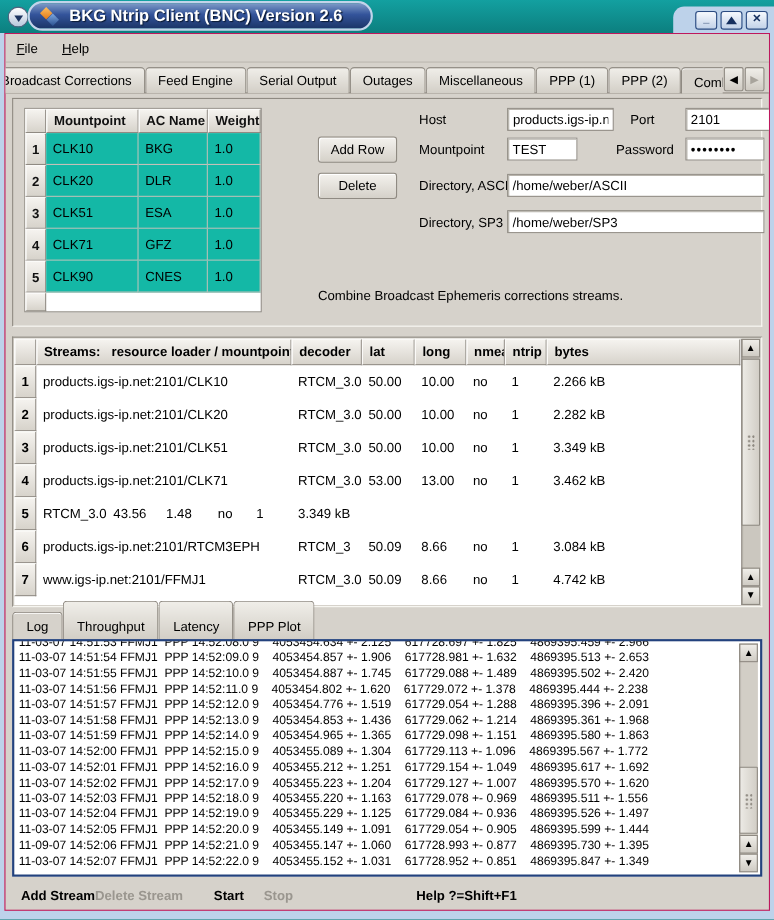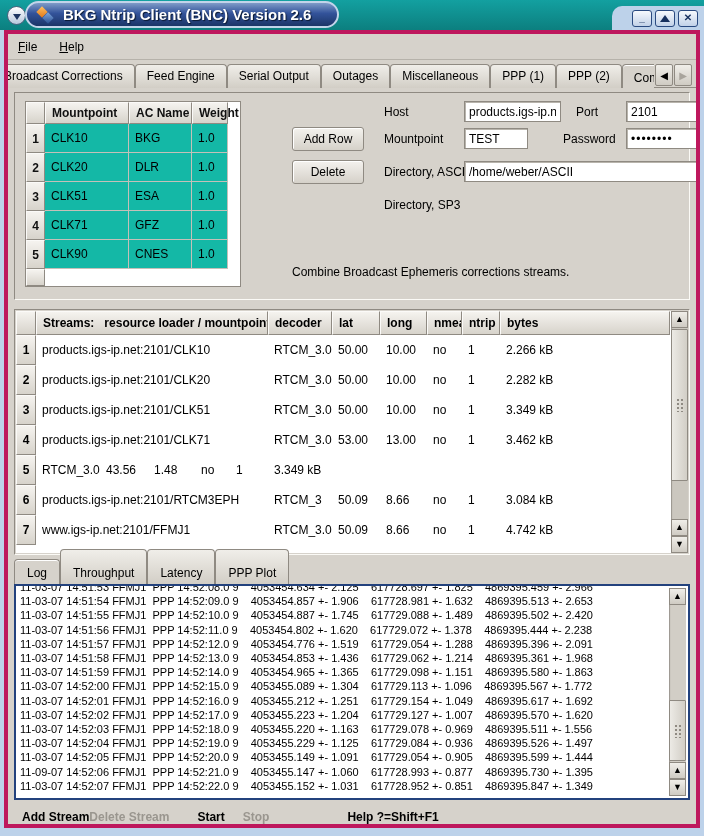--- a/index.html
+++ b/index.html
@@ -29,21 +29,21 @@
          background:#bdd2ea; border-radius:10px 0 0 0; display:flex; align-items:center; justify-content:flex-end;
          gap:3px; padding-right:6px; }
   .winbtn { width:20px; height:17px; border:1px solid #2a4a80; border-radius:3px;
          background:linear-gradient(#f6f9fd,#c2d2e8); color:#16305e; font-size:10px; font-weight:bold;
          display:flex; align-items:center; justify-content:center; line-height:1; }
   .winbtn.max .tri { width:0; height:0; border-left:5px solid transparent; border-right:5px solid transparent;
          border-bottom:7px solid #16305e; }
 
   
   .frame { position:absolute; top:30px; left:0; right:0; bottom:0; background:#bdd2ea; padding:0 4px 8px 4px; }
-  .client { width:100%; height:100%; background:#d6d2cb; border:4px solid #be185d; overflow:hidden; }
+  .client { width:100%; height:100%; background:#d6d2cb; border:1px solid #be185d; overflow:hidden; }
 
   .menubar { height:26px; display:flex; align-items:center; padding-left:10px; gap:22px;
          border-bottom:1px solid #b6b2aa; background:#d6d2cb; }
   .menu-item { font-size:12px; color:#000; }
   .menu-item::first-letter { text-decoration:underline; }
 
   
   .tabbar { position:relative; height:28px; border-bottom:1px solid #8f8a82; background:#d6d2cb; }
   .tabs-clip { position:absolute; left:0; top:0; right:42px; bottom:-1px; overflow:hidden;
          display:flex; }
@@ -70,21 +70,21 @@
          display:flex; align-items:center; }
 
   
   .wtable { position:absolute; left:10px; top:8px; width:216px; background:#fff;
          border:1px solid #8f8a82; }
   .wrow { display:flex; height:29px; }
   .wrow.hdr { height:22px; }
   .wc0 { width:19px; flex:none; justify-content:center; }
   .wc1 { width:84px; flex:none; }
   .wc2 { width:63px; flex:none; }
-  .wc3 { width:36px; flex:none; }
+  .wc3 { width:48px; flex:none; }
   .wcell { font-size:12px; color:#000; display:flex; align-items:center; padding-left:6px;
          border-right:1px solid #c4c0b8; border-bottom:1px solid #c4c0b8; background:#14b8a6;text-align:right; }
   .wrow.hdr .hraised { justify-content:flex-start; padding-left:6px; }
   .wrow.hdr .wc0 { padding-left:0; }
   .wtail { display:flex; height:17px; }
   .wtail .wc0 { height:17px; }
 
   
   .pushbtn { position:absolute; width:72px; height:24px; font-size:12px; color:#000;
          background:linear-gradient(#f4f2ee,#d5d1c9); border:1px solid #8f8a82; border-radius:3px;
@@ -247,20 +247,21 @@
 
         <div class="flabel" style="left:369px; top:39px;">Mountpoint</div>
         <input class="field" style="left: 449px; top: 35px; width: 64px;" value="TEST">
         <div class="flabel" style="left:548px; top:39px;">Password</div>
         <input class="field" style="left: 611px; top: 35px; width: 72px; letter-spacing: 1px;" value="••••••••">
 
         <div class="flabel" style="left:369px; top:72px;">Directory, ASCII</div>
         <input class="field" style="left: 449px; top: 68px; width: 234px;" value="/home/weber/ASCII">
 
         <div class="flabel" style="left:369px; top:105px;">Directory, SP3</div>
+        <input class="field" style="left: 449px; top: 101px; width: 234px;" value="/home/weber/SP3">
 
         <div class="note" style="left:277px; top:172px;">Combine Broadcast Ephemeris corrections streams.</div>
       </div>
 
       <div class="panel panel-streams">
         <div class="stable">
           <div class="shdr">
             <div class="hraised scell scol-num"></div>
             <div class="hraised scell scol-mp">Streams:   resource loader / mountpoint</div>
             <div class="hraised scell scol-dec">decoder</div>
@@ -383,18 +384,18 @@
           <div class="sbtn" style="bottom:17px;">▲</div>
           <div class="sbtn" style="bottom:0;">▼</div>
         </div>
       </div>
 
       <div class="actionbar">
         <span class="act" style="margin-left:14px;">Add Stream</span>
         <span class="act disabled" style="">Delete Stream</span>
         <span class="act" style="margin-left:28px;">Start</span>
         <span class="act disabled" style="margin-left:18px;">Stop</span>
-        <span class="act" style="margin-left:78px;">Help ?=Shift+F1</span>
+        <span class="act" style="margin-left:112px;">Help ?=Shift+F1</span>
       </div>
 
     </div>
   </div>
 </div>
 
 </body></html>

